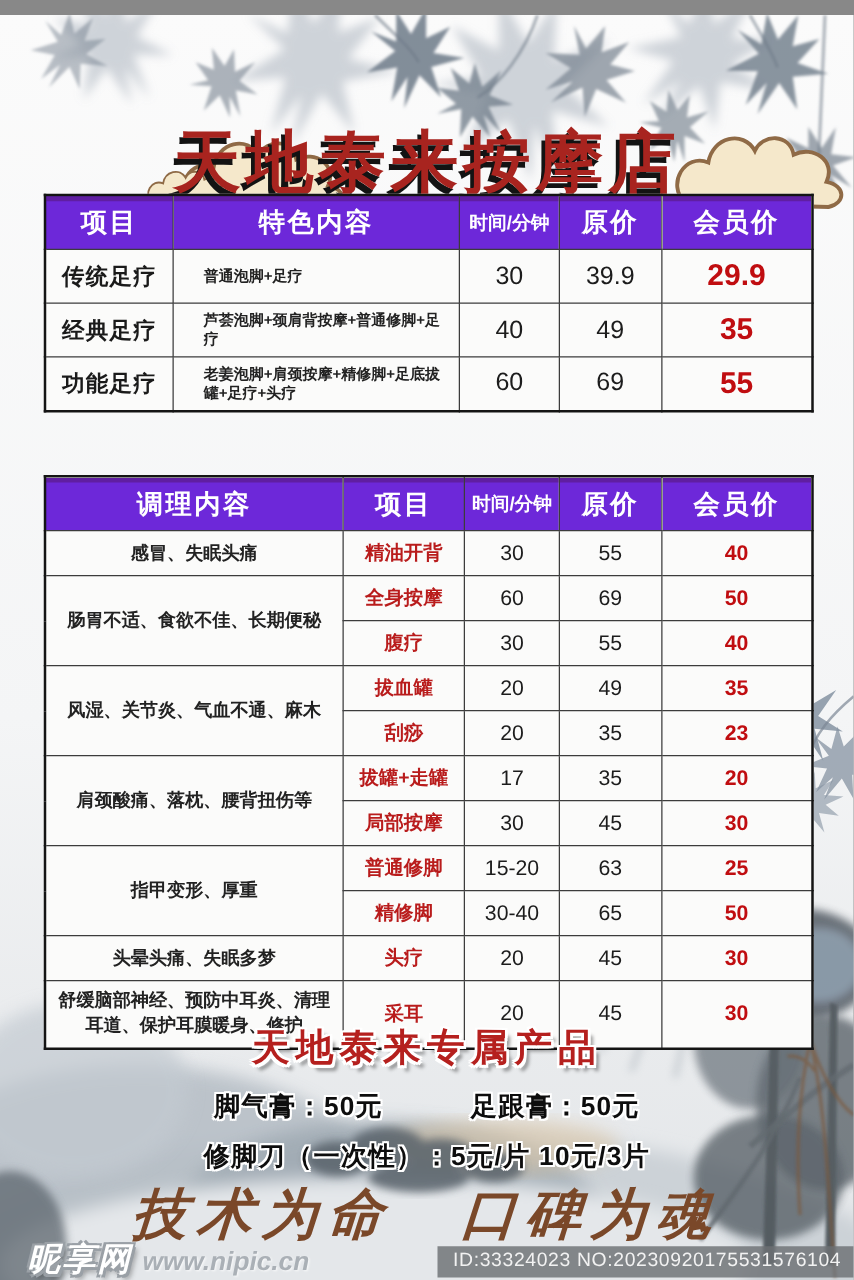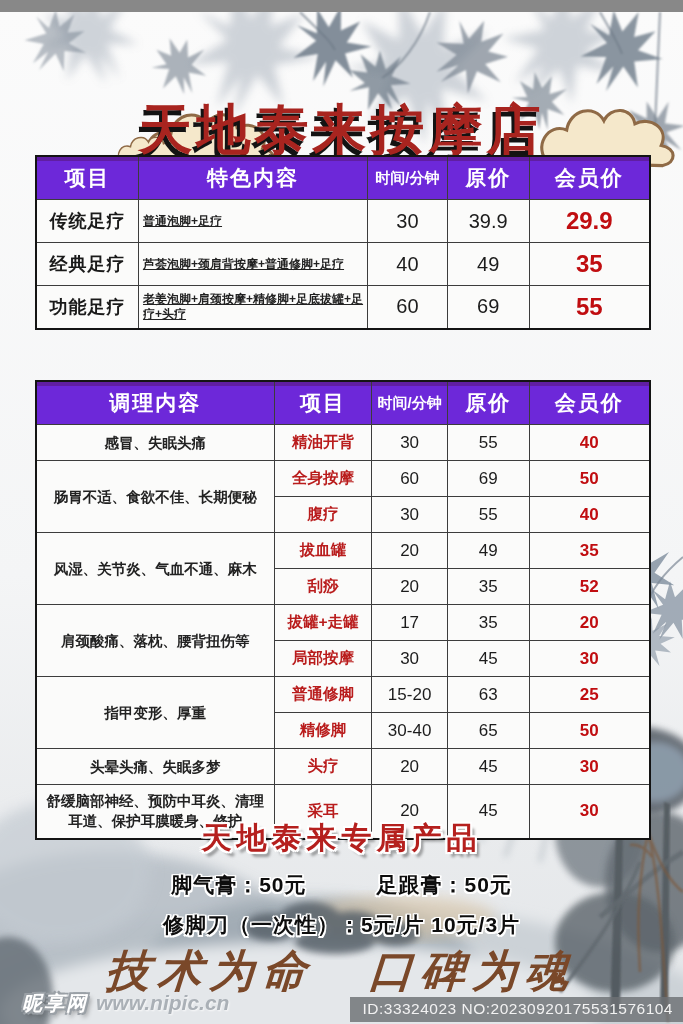--- a/index.html
+++ b/index.html
@@ -28,21 +28,21 @@
   }
   table.menu th,table.menu td{border:1px solid #3c3c3c;padding:2px 4px;overflow:hidden;}
   table.menu th{
     background:#6d28d9;color:#fff;font-weight:bold;font-size:21px;letter-spacing:2px;
     height:38px;box-shadow:inset 0 4px 0 rgba(60,0,0,.25);
   }
   table.menu th.small{font-size:15px;letter-spacing:0;}
   .t1{top:143px;}
   .t1 tr.row{height:43px;}
   .t1 td.item{font-size:18px;color:#1a1a1a;text-align:center;font-weight:600;letter-spacing:1px;}
-  .t1 td.content{font-size:12px;font-weight:600;color:#222;text-align:left;padding-left:4px;line-height:15px;text-decoration:underline;}
+  .t1 td.content{font-size:12px;font-weight:600;color:#222;text-align:left;padding-left:24px;line-height:15px;}
   td.num{font-size:20px;color:#1c1c1c;text-align:center;font-family:"Liberation Sans","DejaVu Sans",sans-serif;}
   td.member{font-size:24px;color:#c00d10;font-weight:bold;text-align:center;}
   .t2{top:368px;}
   .t2 tr.row{height:36px;}
   .t2 tr.row-tall{height:54px;}
   .t2 td.cond{font-size:14.5px;font-weight:700;color:#222;text-align:center;line-height:20px;}
   .t2 td.item2{font-size:15.5px;font-weight:600;color:#b91c1c;text-align:center;}
   .t2 td.num{font-size:17px;}
   .t2 td.member{font-size:17px;}
 
@@ -59,21 +59,21 @@
   .products-line .gap{display:inline-block;width:70px;}
 
   
   .slogan{position:absolute;top:930px;left:0;width:100%;text-align:center;z-index:2;
     font-family:"Liberation Serif","DejaVu Serif",serif;font-style:italic;font-weight:bold;
     font-size:44px;color:#7a4829;letter-spacing:8px;transform:skewX(-4deg);}
   .slogan .gap{display:inline-block;width:55px;}
 
   
   .watermark{position:absolute;left:22px;top:978px;z-index:3;font-style:italic;font-weight:bold;white-space:nowrap;}
-  .wm-name{font-size:20px;color:#fff;letter-spacing:2px;
+  .wm-name{font-size:26px;color:#fff;letter-spacing:2px;
     text-shadow:-2px -2px 0 #9aa0a6,2px -2px 0 #9aa0a6,-2px 2px 0 #9aa0a6,2px 2px 0 #9aa0a6,3px 4px 4px rgba(60,60,60,.5);}
   .wm-url{font-size:21px;color:#aab0b6;margin-left:8px;text-shadow:1px 1px 2px rgba(255,255,255,.8);}
   .idbar{position:absolute;right:0;top:985px;z-index:3;background:rgba(108,112,116,.82);
     color:#f2f2f2;font-size:15.5px;padding:3px 10px 4px 12px;letter-spacing:.5px;white-space:nowrap;}
 </style>
 </head>
 <body>
 
 <div class="page">
 
@@ -274,21 +274,21 @@
         <td class="cond" rowspan="2">风湿、关节炎、气血不通、麻木</td>
         <td class="item2">拔血罐</td>
         <td class="num">20</td>
         <td class="num">49</td>
         <td class="member">35</td>
       </tr>
       <tr class="row">
         <td class="item2">刮痧</td>
         <td class="num">20</td>
         <td class="num">35</td>
-        <td class="member">52</td>
+        <td class="member">23</td>
       </tr>
       <tr class="row">
         <td class="cond" rowspan="2">肩颈酸痛、落枕、腰背扭伤等</td>
         <td class="item2">拔罐+走罐</td>
         <td class="num">17</td>
         <td class="num">35</td>
         <td class="member">20</td>
       </tr>
       <tr class="row">
         <td class="item2">局部按摩</td>

